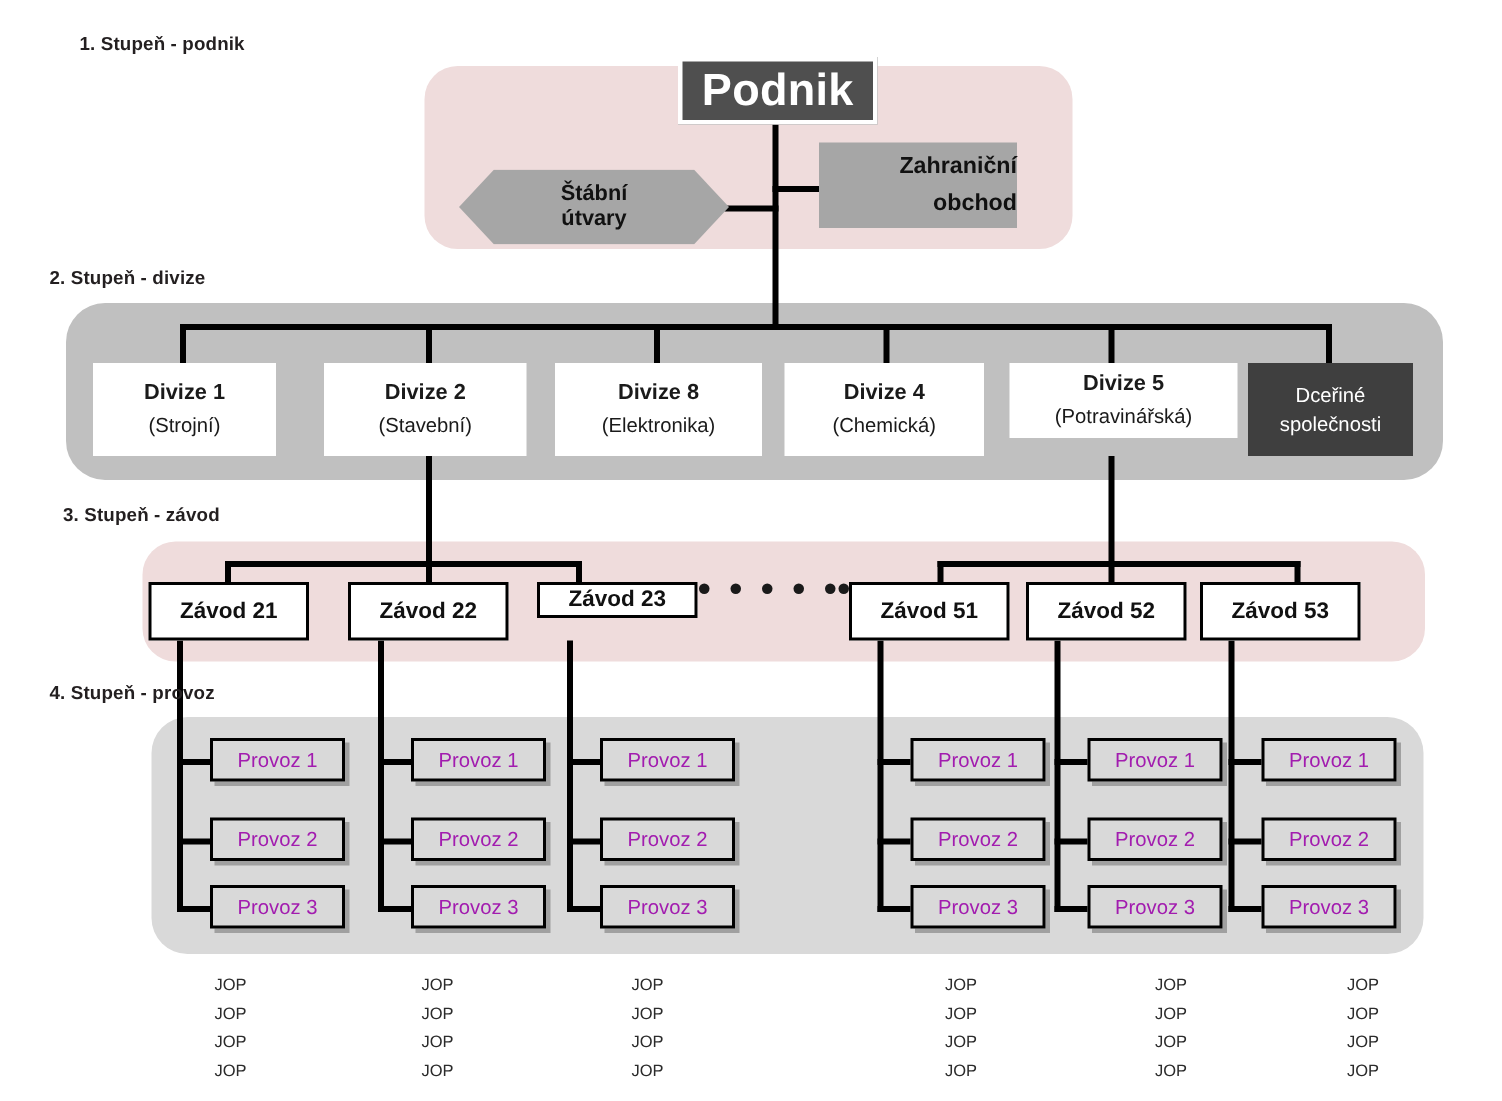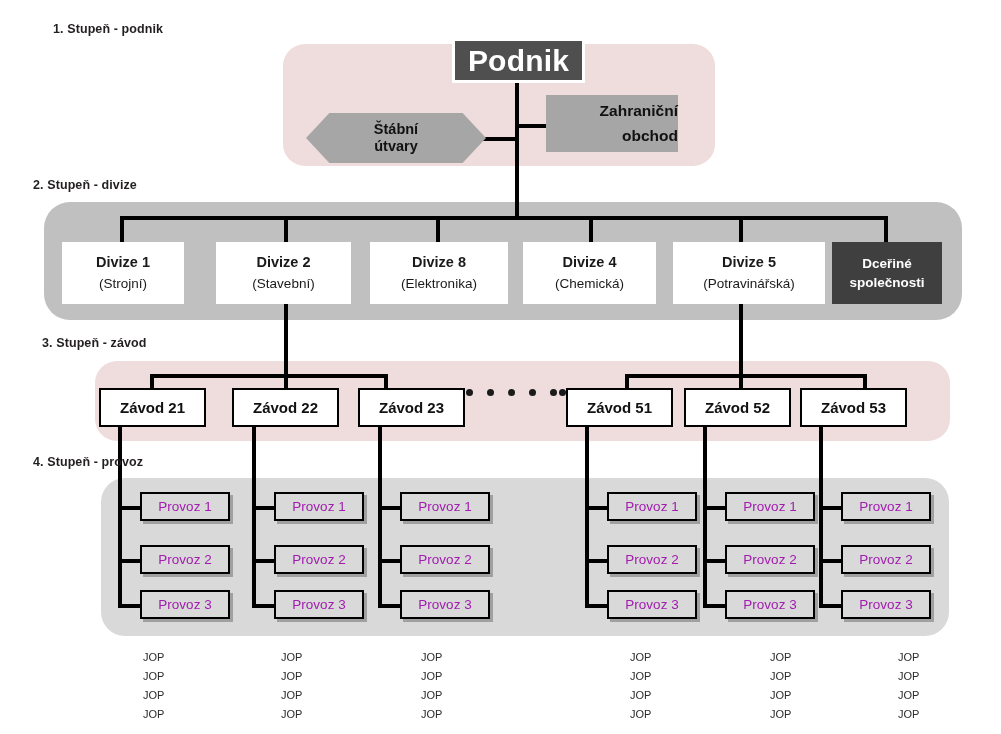--- a/index.html
+++ b/index.html
@@ -94,21 +94,21 @@
     color: #1a1a1a;
   }
   .node-divize .l1 { font-size: 14.5px; font-weight: bold; }
   .node-divize .l2 { font-size: 13.5px; font-weight: normal; margin-top: 5px; }
 
   
   .node-dcerine {
     background: #3f3f3f;
     color: #ffffff;
     font-size: 13.5px;
-    font-weight: bold;
+    font-weight: normal;
   }
   .node-dcerine .l2 { margin-top: 3px; }
 
   
   .node-zavod {
     background: #ffffff;
     border: 2.5px solid #000000;
     color: #111111;
     font-size: 15px;
     font-weight: bold;
@@ -202,21 +202,21 @@
   <div class="node node-divize" style="left:370px; top:242px; width:138px; height:62px;">
     <span class="l1">Divize 8</span>
     <span class="l2">(Elektronika)</span>
   </div>
 
   <div class="node node-divize" style="left:523px; top:242px; width:133px; height:62px;">
     <span class="l1">Divize 4</span>
     <span class="l2">(Chemická)</span>
   </div>
 
-  <div class="node node-divize" style="left:673px; top:242px; width:152px; height:62px;">
+  <div class="node node-divize" style="left:673px; top:242px; width:152px; height:50px;">
     <span class="l1">Divize 5</span>
     <span class="l2">(Potravinářská)</span>
   </div>
 
   <div class="node node-dcerine" style="left:832px; top:242px; width:110px; height:62px;">
     <span class="l1">Dceřiné</span>
     <span class="l2">společnosti</span>
   </div>
 
   <div class="ln" style="left:284px; top:304px; width:4px; height:72px;"></div>
@@ -226,21 +226,21 @@
   <div class="ln" style="left:384px; top:374px; width:4px; height:16px;"></div>
 
   <div class="ln" style="left:739px; top:304px; width:4px; height:72px;"></div>
   <div class="ln" style="left:625px; top:374px; width:242px; height:4px;"></div>
   <div class="ln" style="left:625px; top:374px; width:4px; height:16px;"></div>
   <div class="ln" style="left:739px; top:374px; width:4px; height:16px;"></div>
   <div class="ln" style="left:863px; top:374px; width:4px; height:16px;"></div>
 
   <div class="node node-zavod" style="left:99px; top:388px; width:107px; height:39px;">Závod 21</div>
   <div class="node node-zavod" style="left:232px; top:388px; width:107px; height:39px;">Závod 22</div>
-  <div class="node node-zavod" style="left:358px; top:388px; width:107px; height:39px;">Závod 23</div>
+  <div class="node node-zavod" style="left:358px; top:388px; width:107px; height:24px;">Závod 23</div>
   <div class="node node-zavod" style="left:566px; top:388px; width:107px; height:39px;">Závod 51</div>
   <div class="node node-zavod" style="left:684px; top:388px; width:107px; height:39px;">Závod 52</div>
   <div class="node node-zavod" style="left:800px; top:388px; width:107px; height:39px;">Závod 53</div>
 
   <div class="dot" style="left:466px; top:389px;"></div>
   <div class="dot" style="left:487px; top:389px;"></div>
   <div class="dot" style="left:508px; top:389px;"></div>
   <div class="dot" style="left:529px; top:389px;"></div>
   <div class="dot" style="left:550px; top:389px;"></div>
   <div class="dot" style="left:559px; top:389px;"></div>

